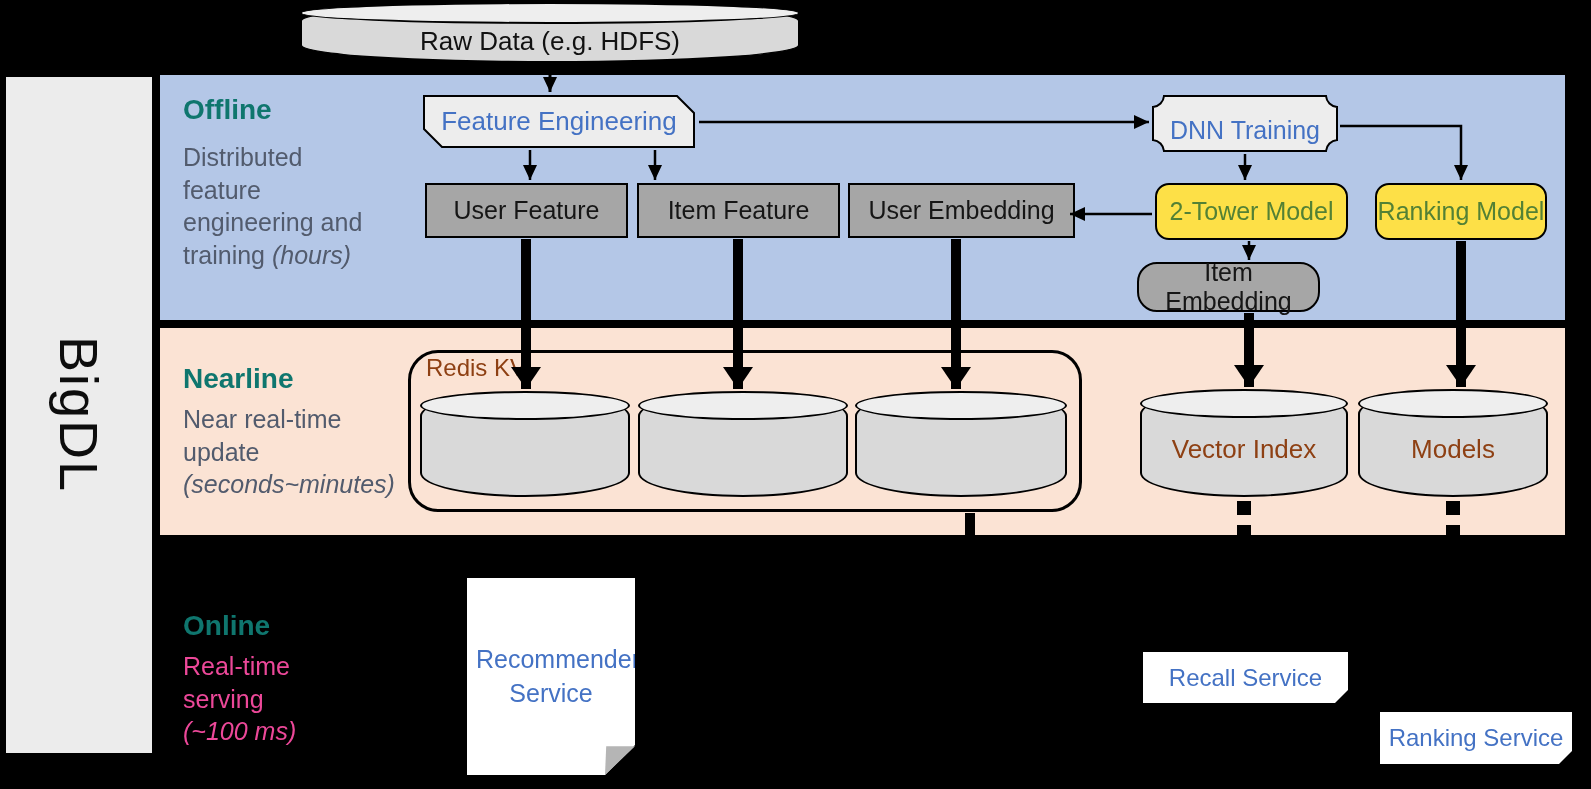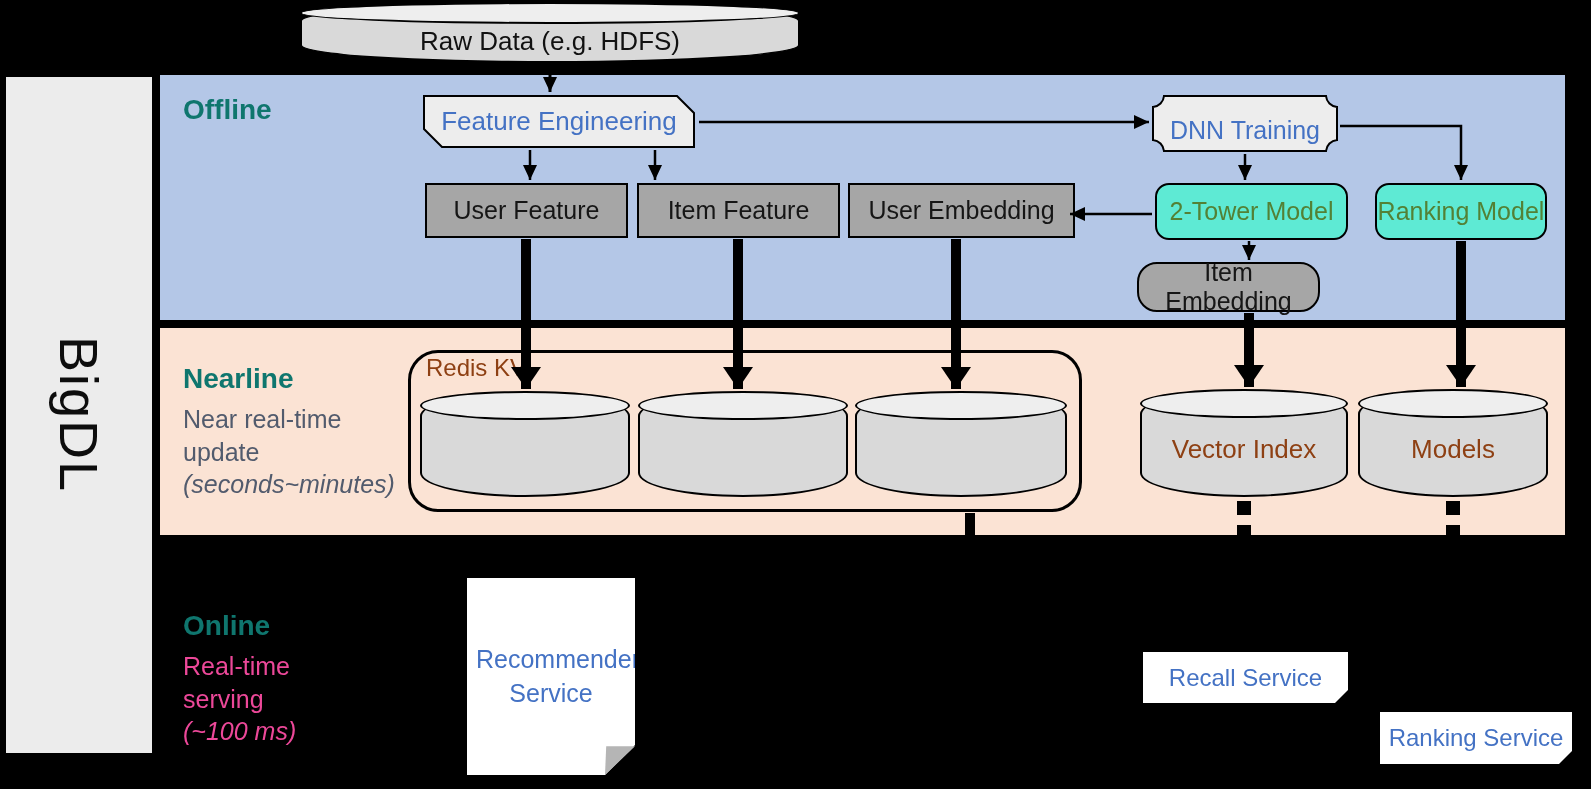--- a/index.html
+++ b/index.html
@@ -15,21 +15,21 @@
 
   .sec-title{font-size:28px;font-weight:bold;color:#0f766e;}
   .sec-desc{font-size:25px;color:#525b6d;line-height:1.3;}
   .sec-desc .dur{font-style:italic;}
   .dur-block{display:block;font-style:italic;}
   .online .sec-desc{color:#5b6578;}
 
   
   .node{display:flex;align-items:center;justify-content:center;text-align:center;box-sizing:border-box;}
   .gray-box{background:#a6a6a6;border:2.5px solid #000;color:#161616;font-size:25px;}
-  .round-box{background:#5eead4;border:2px solid #000;border-radius:14px;color:#538135;font-size:25px;text-align:center;}
+  .round-box{background:#fde047;border:2px solid #000;border-radius:14px;color:#538135;font-size:25px;text-align:center;}
   .shape-label{position:absolute;inset:0;display:flex;align-items:center;justify-content:center;
                font-size:26px;color:#4472c4;}
   .svg-shape{position:absolute;inset:0;}
 
   
   .cylinder{position:absolute;}
   .cyl-body{position:absolute;inset:0;background:#d9d9d9;border:2.5px solid #000;
             border-radius:50%/24px;box-sizing:border-box;}
   .cyl-top{position:absolute;left:0;right:0;top:-1px;height:29px;background:#eeeeee;
            border:2.5px solid #000;border-radius:50%;box-sizing:border-box;}
@@ -68,20 +68,24 @@
     <span class="brand">BigDL</span>
   </div>
 
   <div class="cylinder raw z20" style="left:300px;top:3px;width:500px;height:60px;">
     <div class="cyl-body"></div>
     <div class="cyl-top"></div>
     <span class="raw-label">Raw Data (e.g. HDFS)</span>
   </div>
 
   <div class="abs sec-title z20" style="left:183px;top:94px;">Offline</div>
+  <div class="abs sec-desc z20" style="left:183px;top:141px;width:200px;">
+    <span>Distributed feature engineering and training</span>
+    <span class="dur">(hours)</span>
+  </div>
 
   <div class="abs z20" style="left:423px;top:95px;width:272px;height:53px;">
     <svg class="svg-shape" width="272" height="53" viewBox="0 0 272 53">
       <path d="M1 1 H254 L271 18 V52 H19 L1 34 Z" fill="#ededed" stroke="#000" stroke-width="2"></path>
     </svg>
     <span class="shape-label">Feature Engineering</span>
   </div>
 
   <div class="abs z20" style="left:1152px;top:95px;width:186px;height:57px;">
     <svg class="svg-shape" width="186" height="57" viewBox="0 0 186 57">

